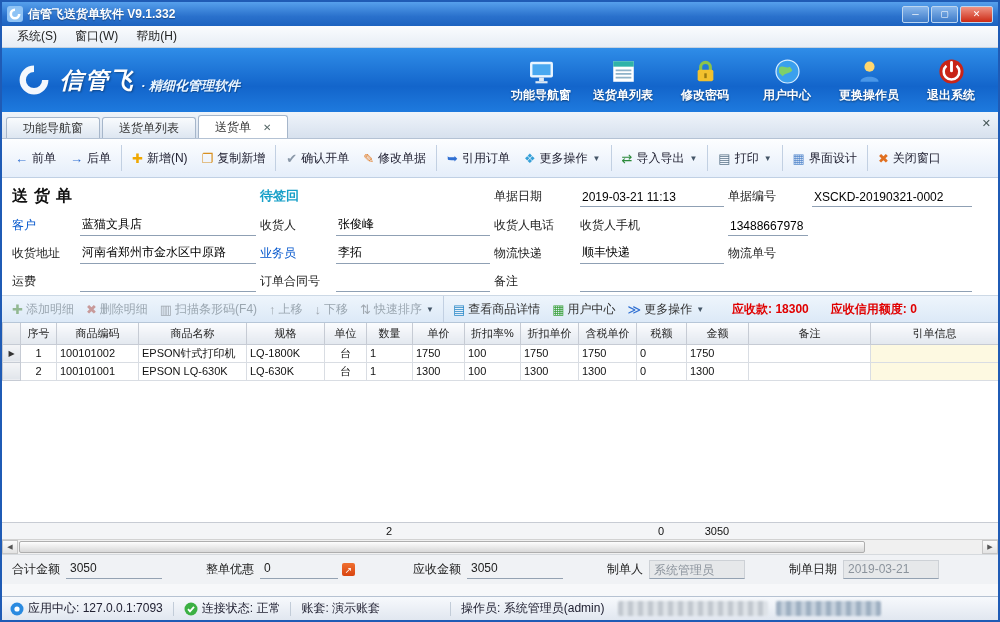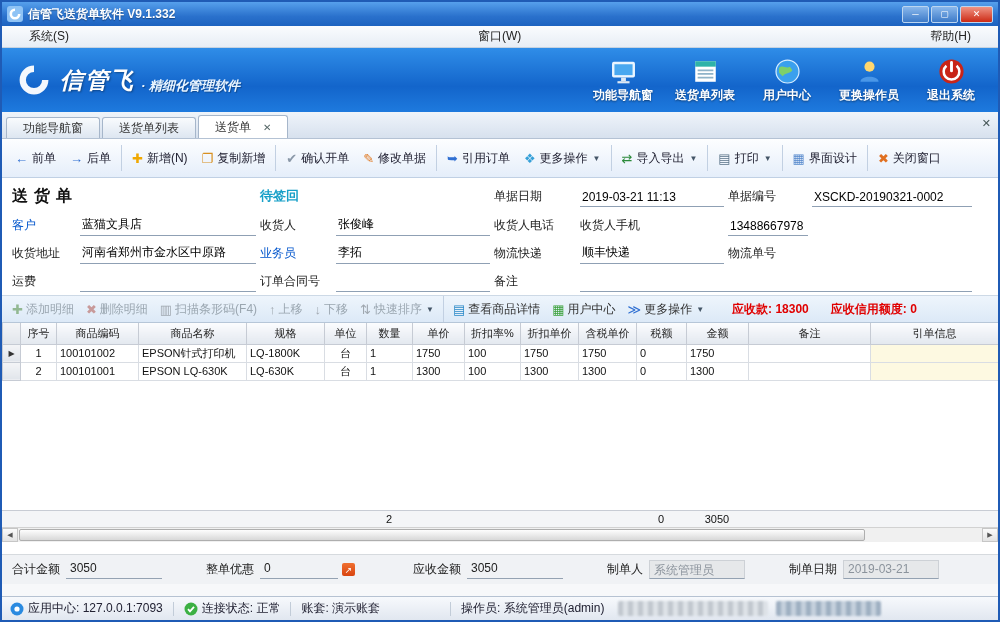--- a/index.html
+++ b/index.html
@@ -14,21 +14,21 @@
   .app-icon { width:16px; height:16px; margin-right:5px; display:inline-flex; }
   .titlebar .title { flex:1; font-weight:bold; text-shadow:0 1px 1px rgba(0,0,0,.35); }
   .win-controls { display:flex; gap:2px; }
   .wbtn { width:27px; height:17px; border:1px solid #bcd6f0; border-radius:2px;
           background:linear-gradient(#8ab8ec,#3c7ac8); color:#fff; font-size:9px;
           display:flex; align-items:center; justify-content:center; cursor:pointer; }
   .wbtn.close { background:linear-gradient(#f09484,#cc2a14); width:33px; }
 
   
   .menubar { flex:0 0 21px; background:linear-gradient(#fafcfe,#e7edf5); border-bottom:1px solid #c6d2e0;
-             display:flex; align-items:center; padding:0 18px; font-size:12px; color:#222;justify-content:space-between; }
+             display:flex; align-items:center; padding:0 6px; font-size:12px; color:#222; }
   .menu-item { padding:2px 9px; cursor:pointer; }
 
   
   .banner { flex:0 0 64px; background:linear-gradient(180deg,#2f8de8 0%,#1365cb 60%,#1e7ade 100%);
             display:flex; align-items:center; padding:0 14px; }
   .logo { display:flex; align-items:center; color:#fff; }
   .logo-mark { width:36px; height:36px; margin-right:8px; }
   .brand { font-size:23px; font-weight:bold; font-style:italic; letter-spacing:2px;
            text-shadow:1px 1px 2px rgba(0,0,0,.35); }
   .slogan { font-size:13px; font-style:italic; font-weight:bold; color:#e9f5ff; margin:12px 0 0 6px;
@@ -92,21 +92,21 @@
   table.sumtbl { border-collapse:collapse; table-layout:fixed; width:996px; font-size:11px; color:#111; }
   table.sumtbl td { height:16px; text-align:center; }
   .hscroll { flex:0 0 15px; background:#f0f0f0; border-top:1px solid #d2d2d2; display:flex; align-items:center; }
   .scroll-arrow { width:16px; height:14px; background:linear-gradient(#fbfbfb,#e3e3e3); border:1px solid #c6c6c6;
                   font-size:7px; color:#555; display:flex; align-items:center; justify-content:center; cursor:pointer; }
   .scroll-thumb { height:12px; width:846px; margin-left:1px; background:linear-gradient(#fdfdfd,#d8d8d8);
                   border:1px solid #aeaeae; border-radius:2px; cursor:grab; }
 
   
   .footerbar { flex:0 0 30px; background:#f0f2f5; border-top:1px solid #d6dade; display:flex;
-               align-items:center; font-size:12px; padding:0 10px; color:#222;margin-top:12px; }
+               align-items:center; font-size:12px; padding:0 10px; color:#222; }
   .fb-label { margin-right:6px; white-space:nowrap; }
   .fb-value { border-bottom:1px solid #94a2b2; min-width:96px; padding:1px 4px; height:19px; white-space:nowrap; }
   .fb-value.gray { background:#e6e8ea; border:1px solid #cdd1d6; border-bottom:1px solid #94a2b2; color:#8b939c; }
   .discount-icon { width:13px; height:13px; background:linear-gradient(#f07030,#d84410); border-radius:2px;
                    color:#fff; font-size:9px; display:flex; align-items:center; justify-content:center;
                    margin-left:4px; cursor:pointer; }
   .gap { flex:0 0 12px; background:#f7f8fa; }
 
   
   .statusbar { flex:0 0 24px; background:linear-gradient(#f7f9fc,#e1e7f0); border-top:1px solid #b6c2d2;
@@ -167,20 +167,28 @@
           </svg>
         <span>功能导航窗</span>
       </div>
       <div class="nav-btn">
         <svg viewBox="0 0 24 24">
             <rect x="3.5" y="3.5" width="17" height="17" fill="#fff"></rect>
             <rect x="3.5" y="3.5" width="17" height="4.5" fill="#2fb3a8"></rect>
             <path d="M5.5 11 h13 M5.5 14 h13 M5.5 17 h13" stroke="#8fb3c8" stroke-width="1.4"></path>
           </svg>
         <span>送货单列表</span>
+      </div>
+      <div class="nav-btn">
+        <svg viewBox="0 0 24 24">
+            <path d="M8 11 V8.5 a4 4 0 0 1 8 0 V11" fill="none" stroke="#8bc34a" stroke-width="2.6"></path>
+            <rect x="5.5" y="10.5" width="13" height="9.5" rx="1.5" fill="#f2c12e"></rect>
+            <rect x="11" y="13.5" width="2" height="4" fill="#9a7a10"></rect>
+          </svg>
+        <span>修改密码</span>
       </div>
       <div class="nav-btn">
         <svg viewBox="0 0 24 24">
             <circle cx="12" cy="12" r="9.5" fill="#3aa0ee"></circle>
             <path d="M5 9 c3 -3 6 1 9 -1 l2 3 c-2 3 -6 2 -8 5 l-3 -3 z" fill="#7ed06a"></path>
             <circle cx="12" cy="12" r="9.5" fill="none" stroke="#d8eeff" stroke-width="1"></circle>
           </svg>
         <span>用户中心</span>
       </div>
       <div class="nav-btn">

